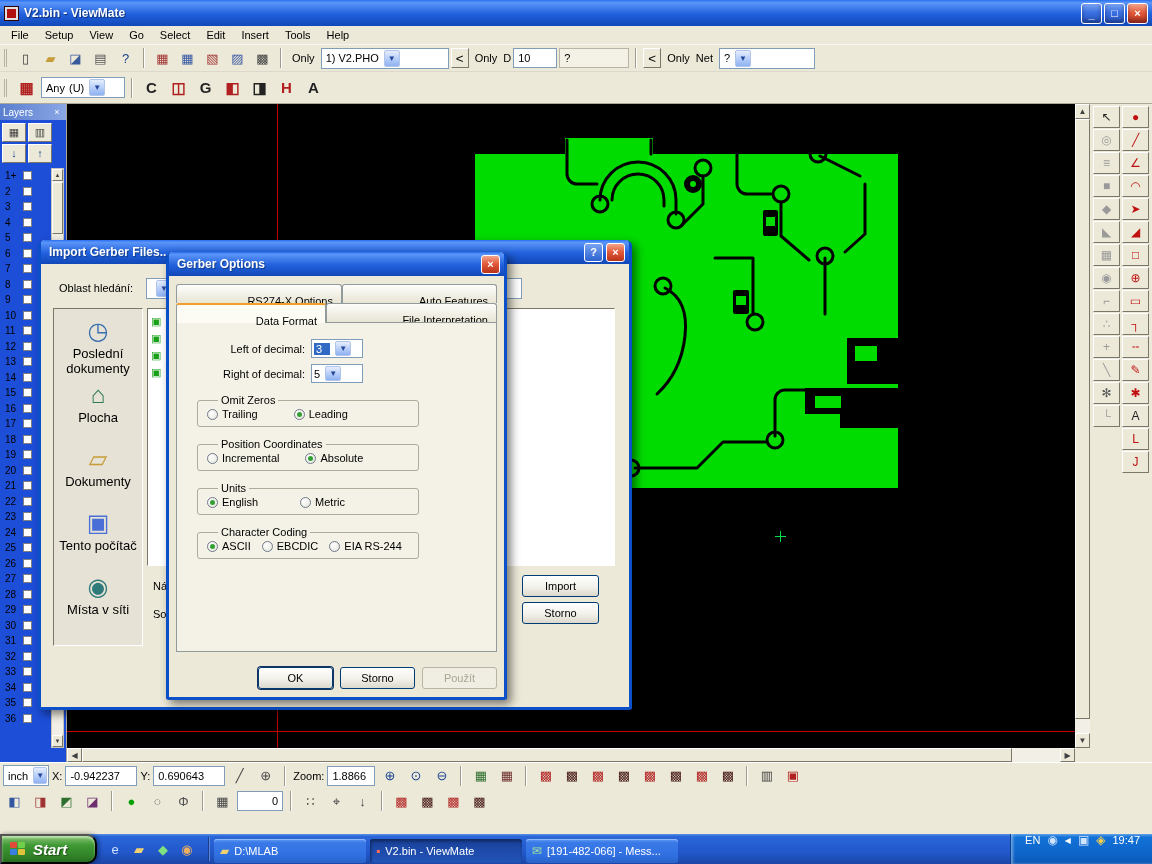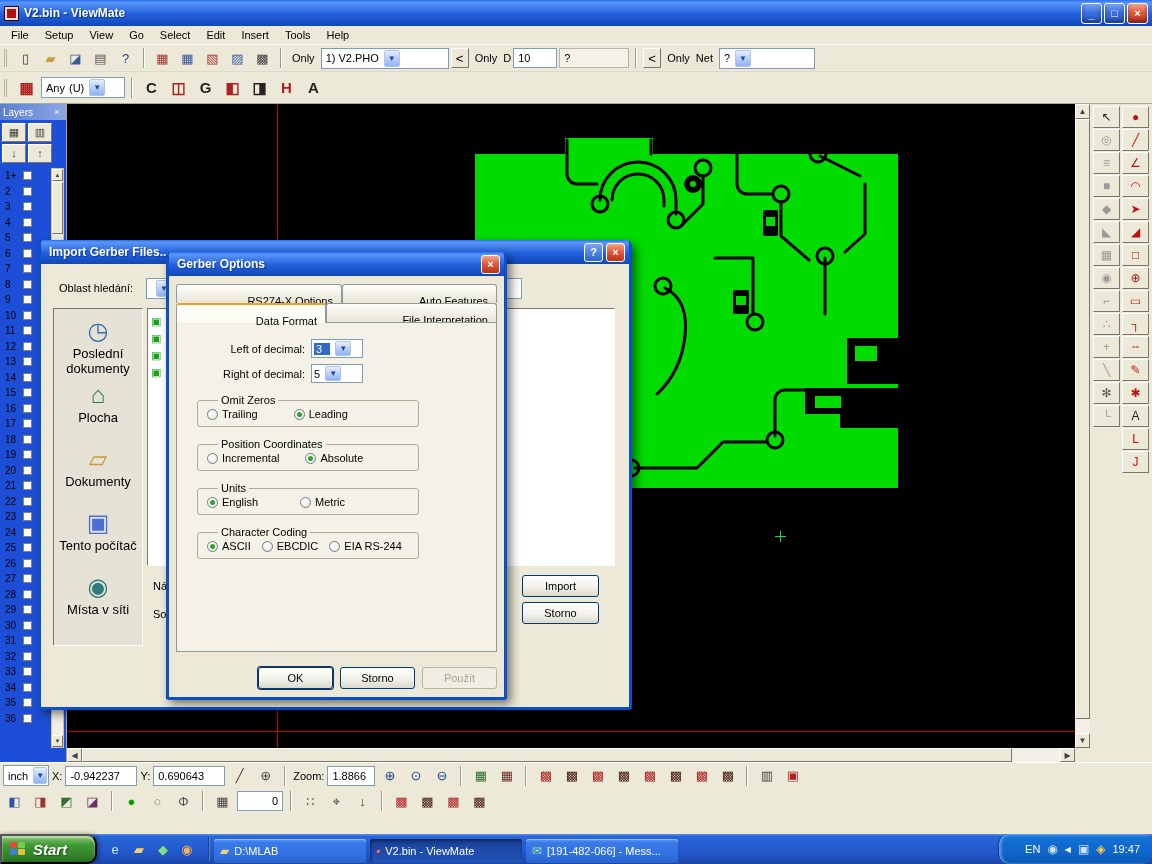--- a/index.html
+++ b/index.html
@@ -151,23 +151,23 @@
   .flag i:nth-child(1){ background:#e24a3a; } .flag i:nth-child(2){ background:#6fce4a; }
   .flag i:nth-child(3){ background:#3a7ee2; } .flag i:nth-child(4){ background:#e2c23a; }
   .quick { display:flex; align-items:center; gap:4px; padding:0 8px; }
   .quick .tb-btn { width:20px; height:22px; }
   .tb-sep { width:1px; height:24px; background:#1a3f8f; box-shadow:1px 0 0 #5a86d8; margin:0 3px; }
   .task { height:24px; margin:3px 2px 0 2px; width:152px; border-radius:3px;
     background:linear-gradient(180deg,#639df1,#3a7ae8 15%,#2f6fe0 70%,#2a62c9); color:#fff;
     display:flex; align-items:center; gap:5px; padding:0 6px; box-shadow:inset 0 1px 0 #8fb8f8; white-space:nowrap; overflow:hidden; }
   .task.active { background:linear-gradient(180deg,#173e92,#1d49a8 40%,#2254b8); box-shadow:inset 1px 2px 3px #10275e; }
   .task-ic { font-size:12px; }
-  .tray { margin-left:auto; height:30px; display:flex; align-items:center; gap:7px; padding:0 12px 0 26px; color:#fff;
+  .tray { margin-left:auto; height:30px; display:flex; align-items:flex-start; gap:7px; padding:0 12px 0 14px; color:#fff;
     background:linear-gradient(180deg,#4290e4 0%,#1271d6 12%,#0e63c8 70%,#0a56b4 100%);
-    border-left:1px solid #0a3f8f; box-shadow:inset 2px 0 3px rgba(255,255,255,.4);border-radius:10px; }
+    border-left:1px solid #0a3f8f; box-shadow:inset 2px 0 3px rgba(255,255,255,.4); }
   .tray .glyph { font-size:12px; }
 </style>
 </head>
 <body>
 
 <div id="app">
 
   <div class="titlebar">
     <span class="appicon"></span>
     <span class="title-text">V2.bin - ViewMate</span>

